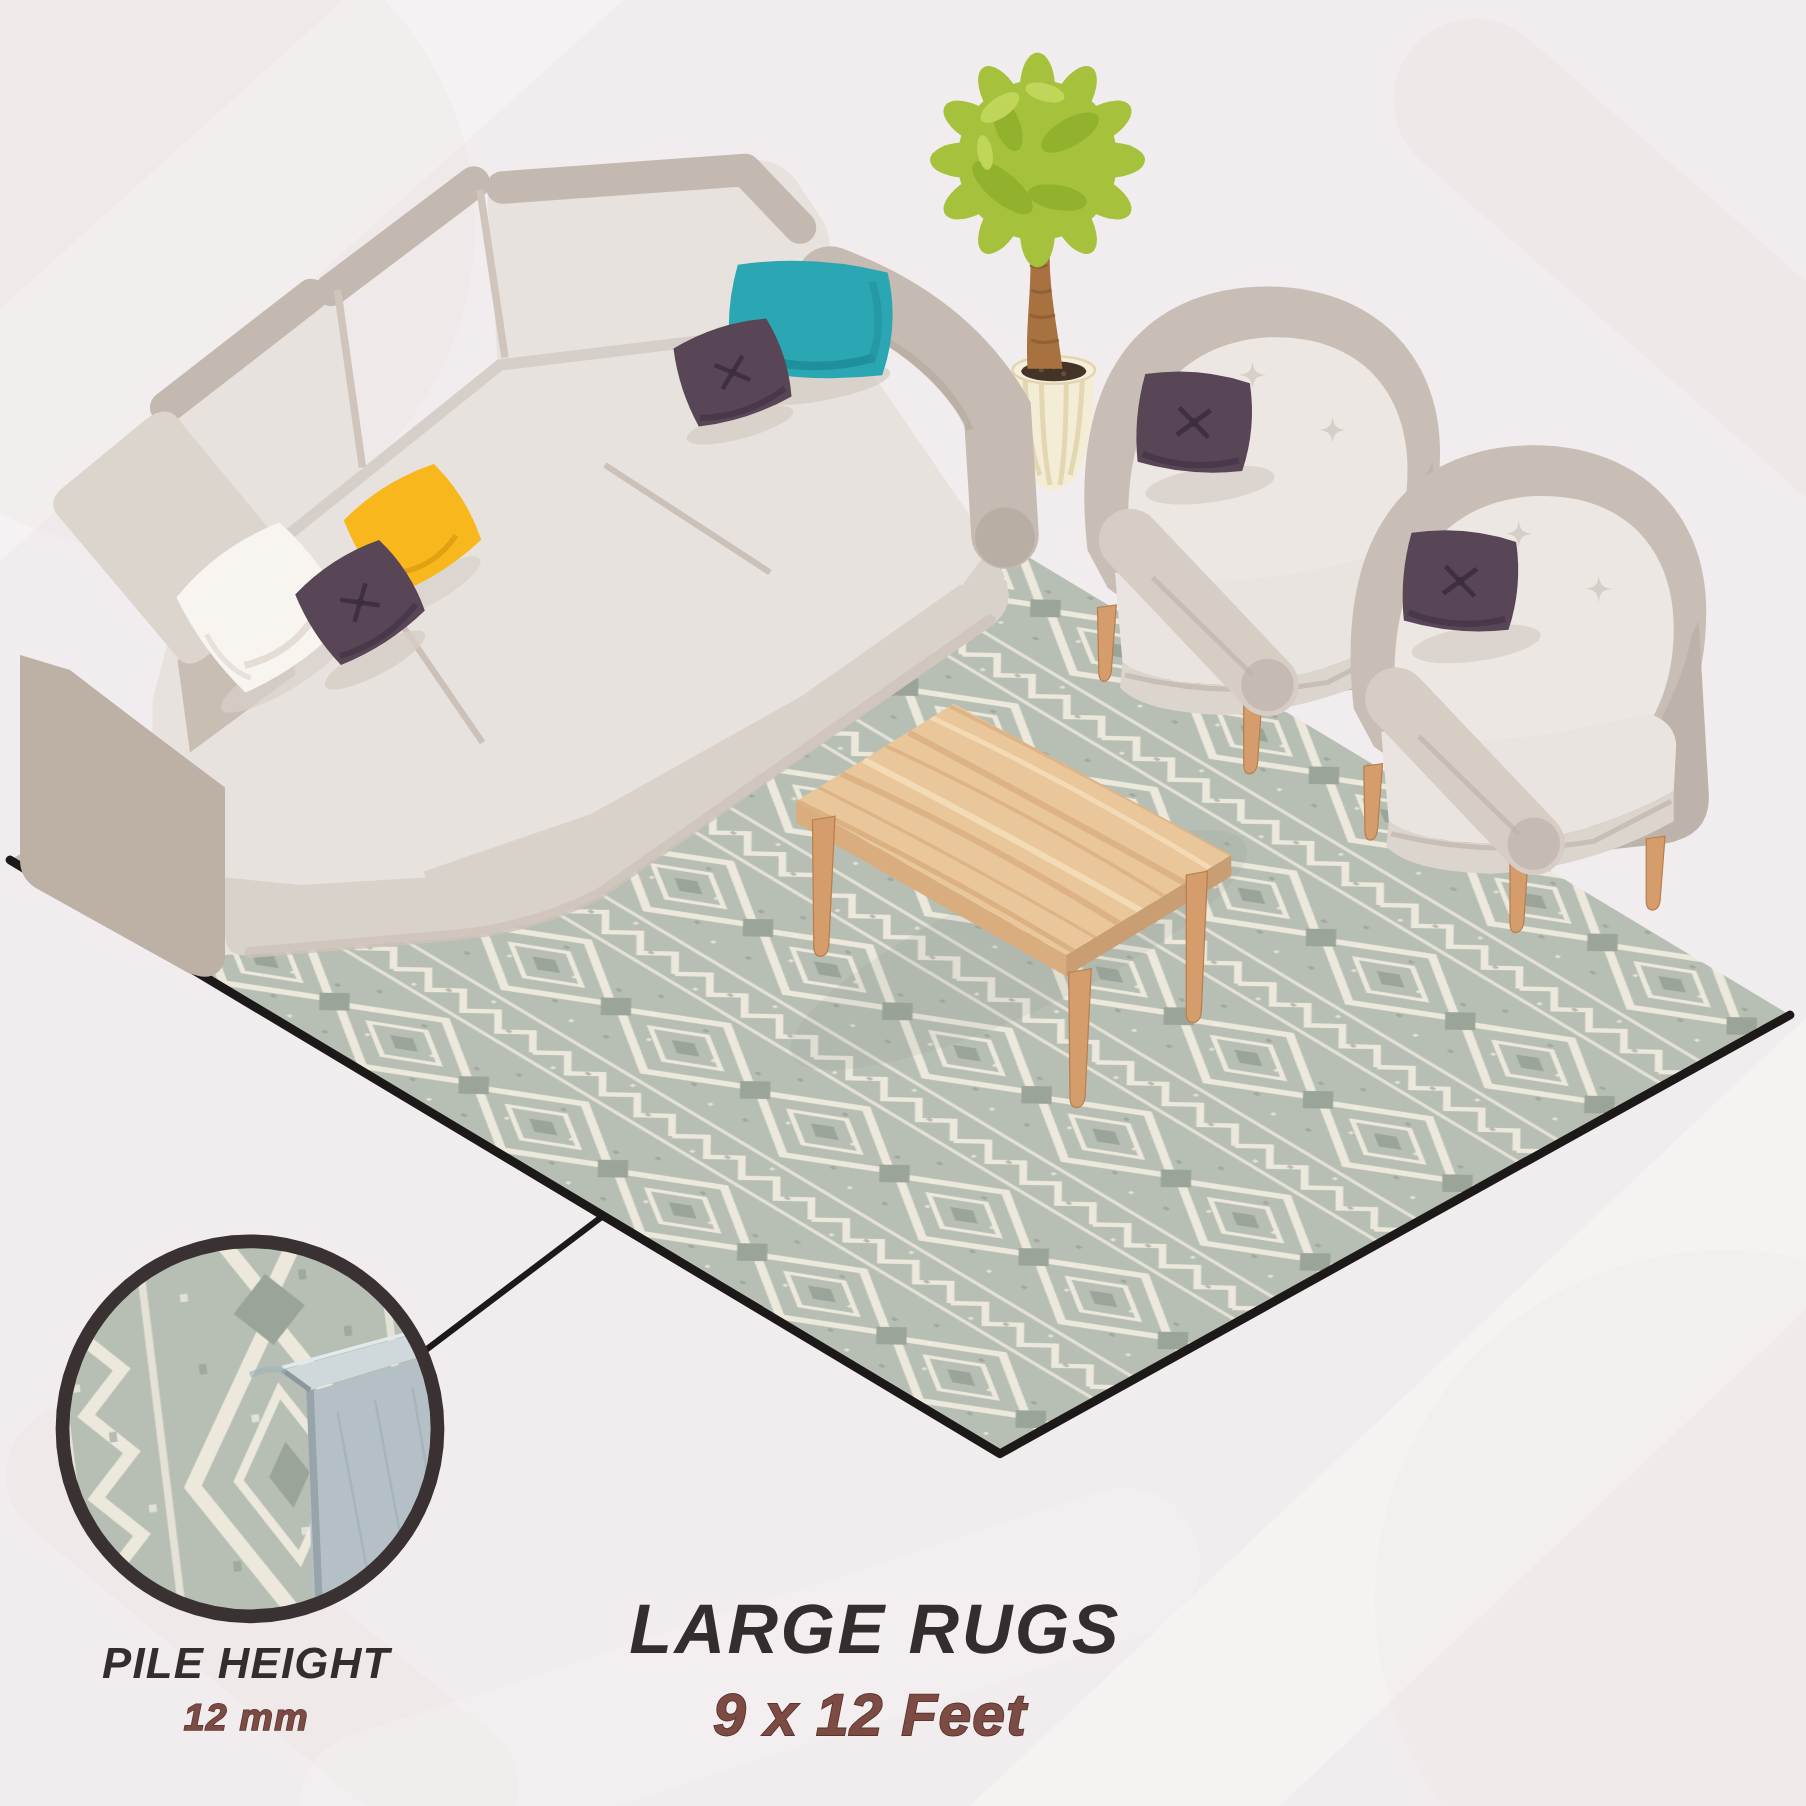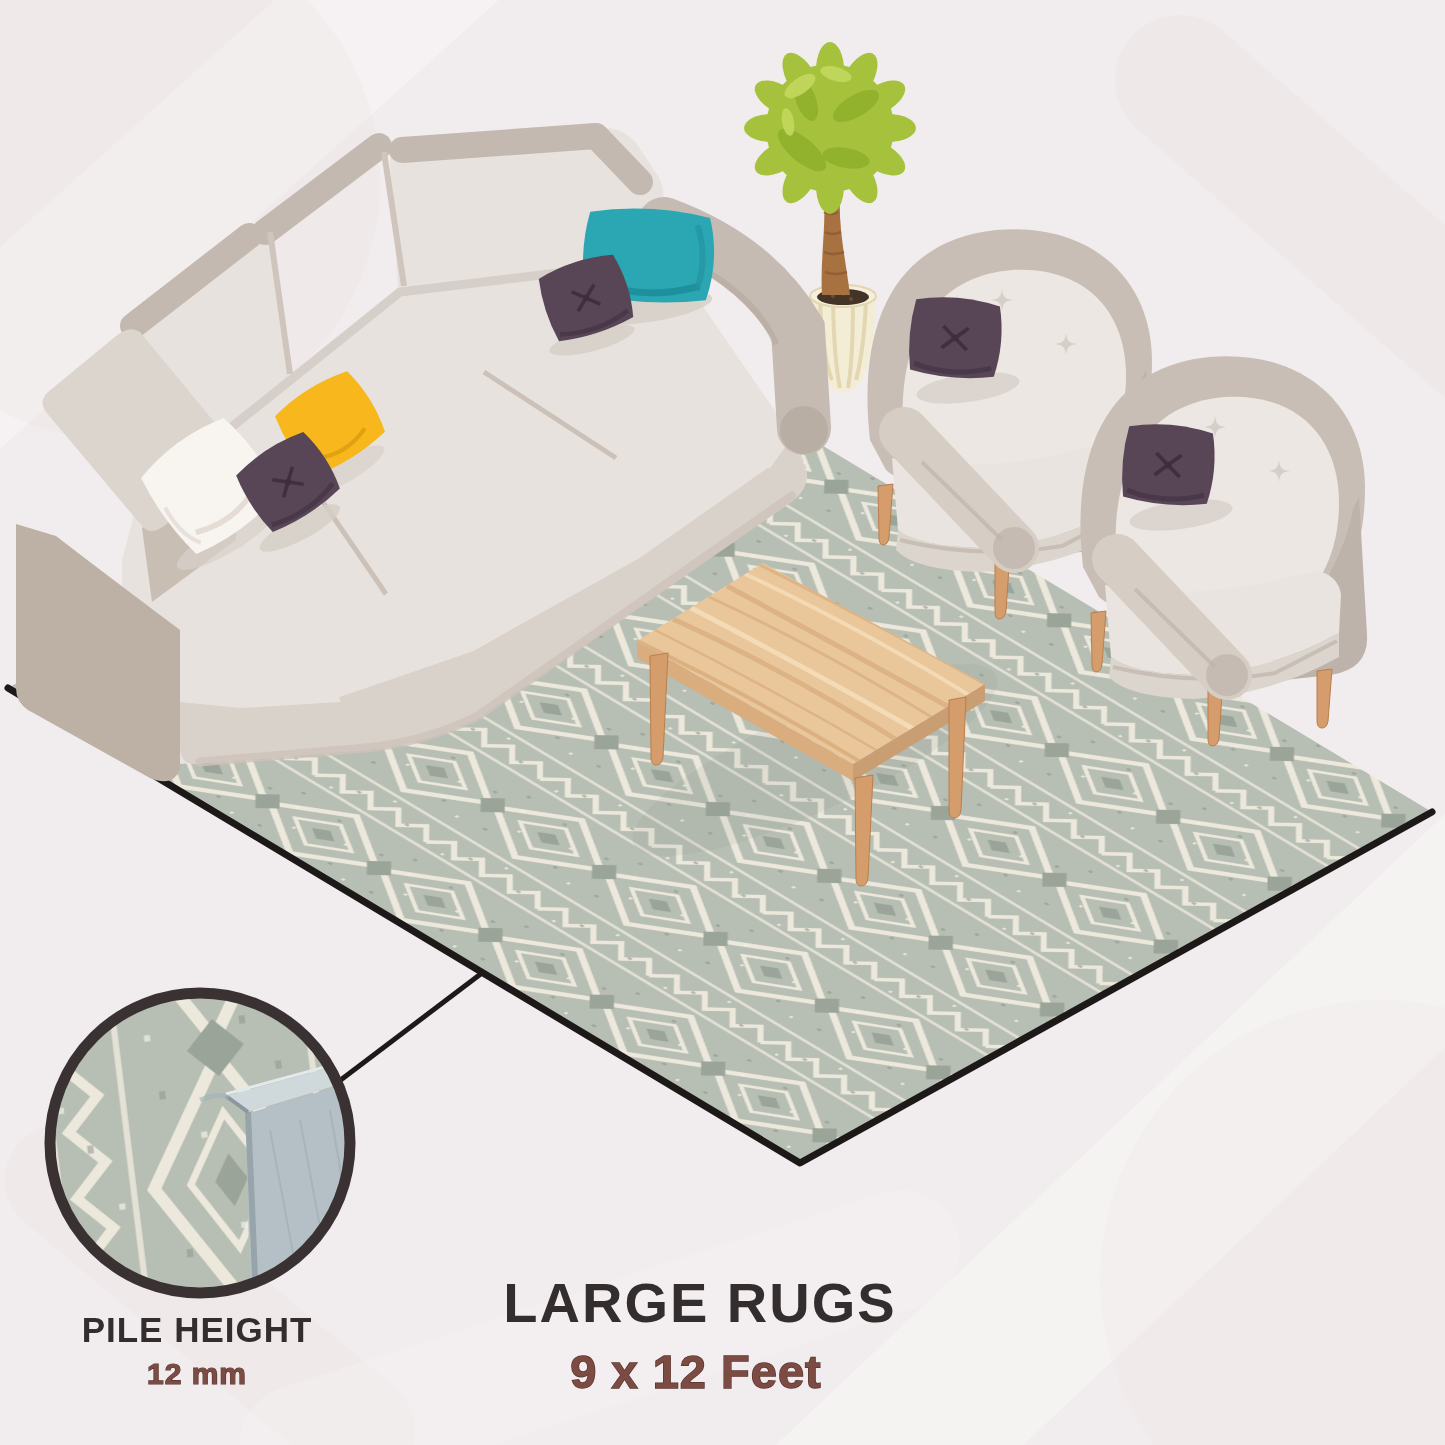--- a/index.html
+++ b/index.html
@@ -1,17 +1,17 @@
 <!DOCTYPE html>
 <html><head>
 <meta charset="utf-8">
 <style>
   html,body{margin:0;padding:0;background:#ddd;}
   .canvas{width:1445px;height:1445px;margin:0 auto;position:relative;background:#f1eced;
-          font-family:"Liberation Sans", sans-serif;}
+          font-family:"Liberation Sans", sans-serif;font-style:italic;}
   svg{display:block;width:100%;height:100%;}
   .title-text{font-family:"Liberation Sans", sans-serif;font-weight:bold;letter-spacing:2px;}
   .accent-text{font-family:"Liberation Sans", sans-serif;font-weight:bold;letter-spacing:1px;
                paint-order:stroke;}
   .callout-title{font-family:"Liberation Sans", sans-serif;font-weight:bold;letter-spacing:1px;}
 </style>
 </head>
 <body>
 
 <div class="canvas">

